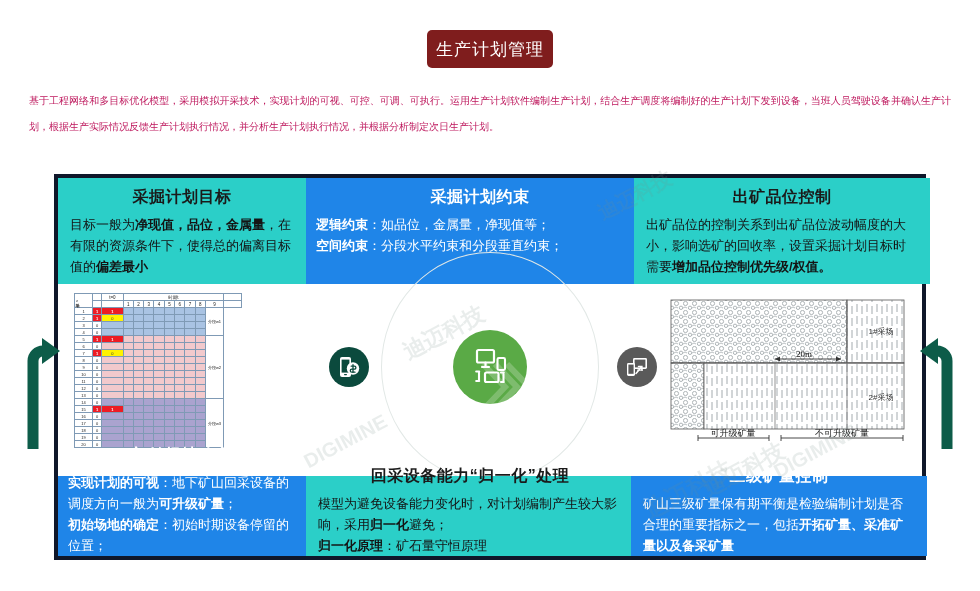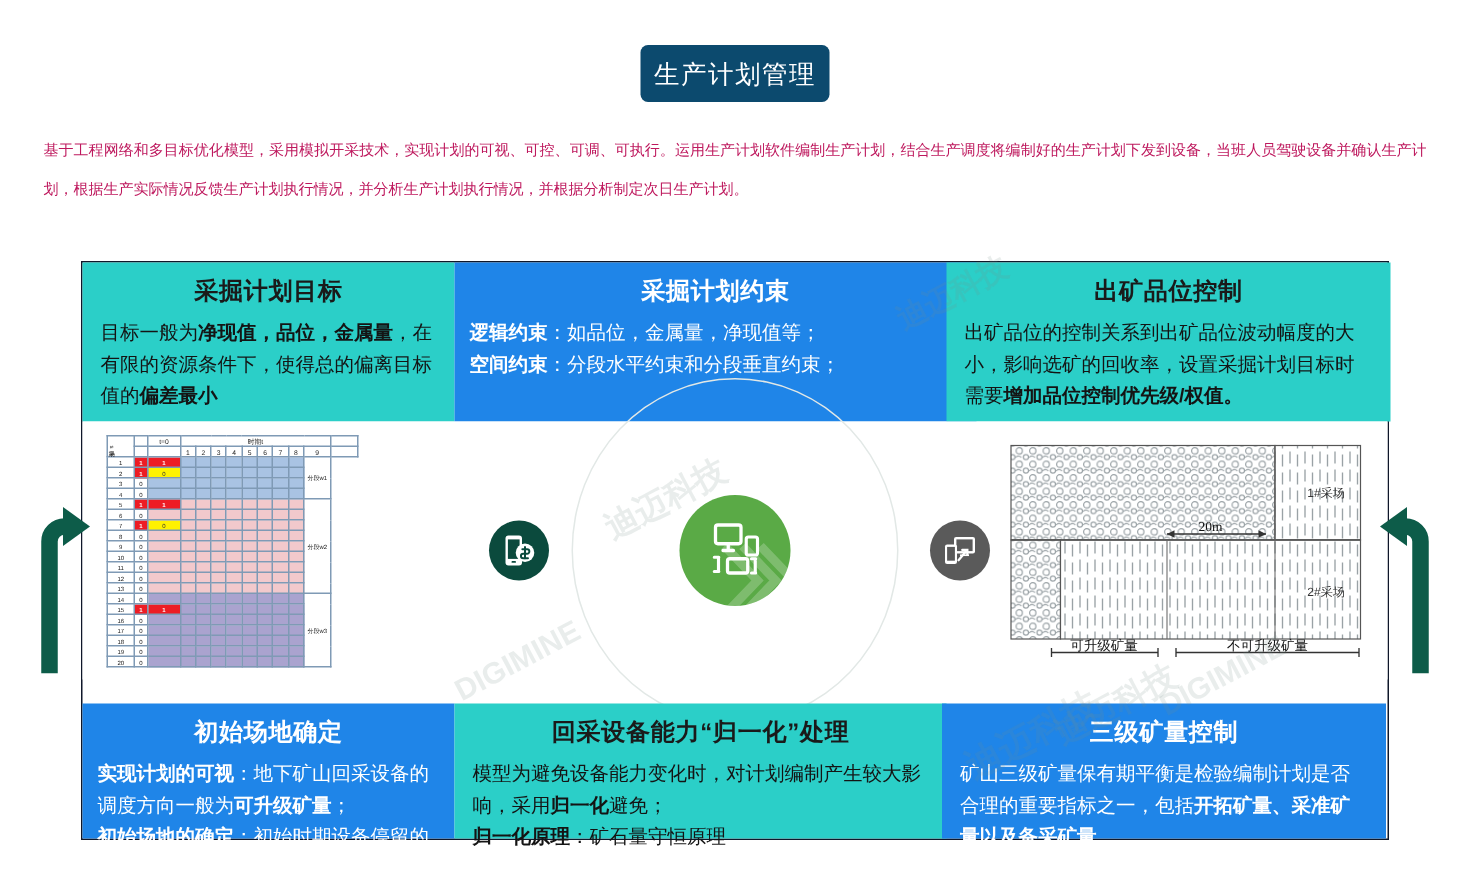--- a/index.html
+++ b/index.html
@@ -8,43 +8,43 @@
     background: #ffffff;
     font-family: "Liberation Sans", "DejaVu Sans", sans-serif;
     overflow: hidden;
   }
   #page { position: relative; width: 980px; height: 591px; }
 
   
   .title-badge {
     position: absolute; left: 427px; top: 30px;
     width: 126px; height: 38px;
-    background: #0c4a6e; border-radius: 5px;
+    background: #7f1d1d; border-radius: 5px;
     display: flex; align-items: center; justify-content: center;
     color: #ffffff; font-size: 17px; letter-spacing: 1px;
   }
 
   
   .intro {
     position: absolute; left: 29px; top: 88px; width: 922px;
     color: #be185d; font-size: 10px; line-height: 26px;
     text-align: justify;
   }
 
   
   .diagram {
     position: absolute; left: 54px; top: 174px;
     width: 872px; height: 386px;
-    border: 1px solid #0f172a; background: #ffffff;
+    border: 4px solid #0f172a; background: #ffffff;
   }
 
   
   .band { position: absolute; display: flex; flex-direction: column; }
   .band-top { top: 0; height: 106px; }
-  .band-bot { bottom: 0; height: 90px; }
+  .band-bot { bottom: 0; height: 80px; justify-content: flex-end; }
 
   .teal { background: #2bcfc8; }
   .blue { background: #1f85e8; }
 
   .cell-title {
     text-align: center; font-weight: bold; font-size: 16px;
     margin-top: 9px; margin-bottom: 6px; letter-spacing: .5px;
   }
   .cell-title.dark { color: #1a1a1a; }
   .cell-title.light { color: #ffffff; }

